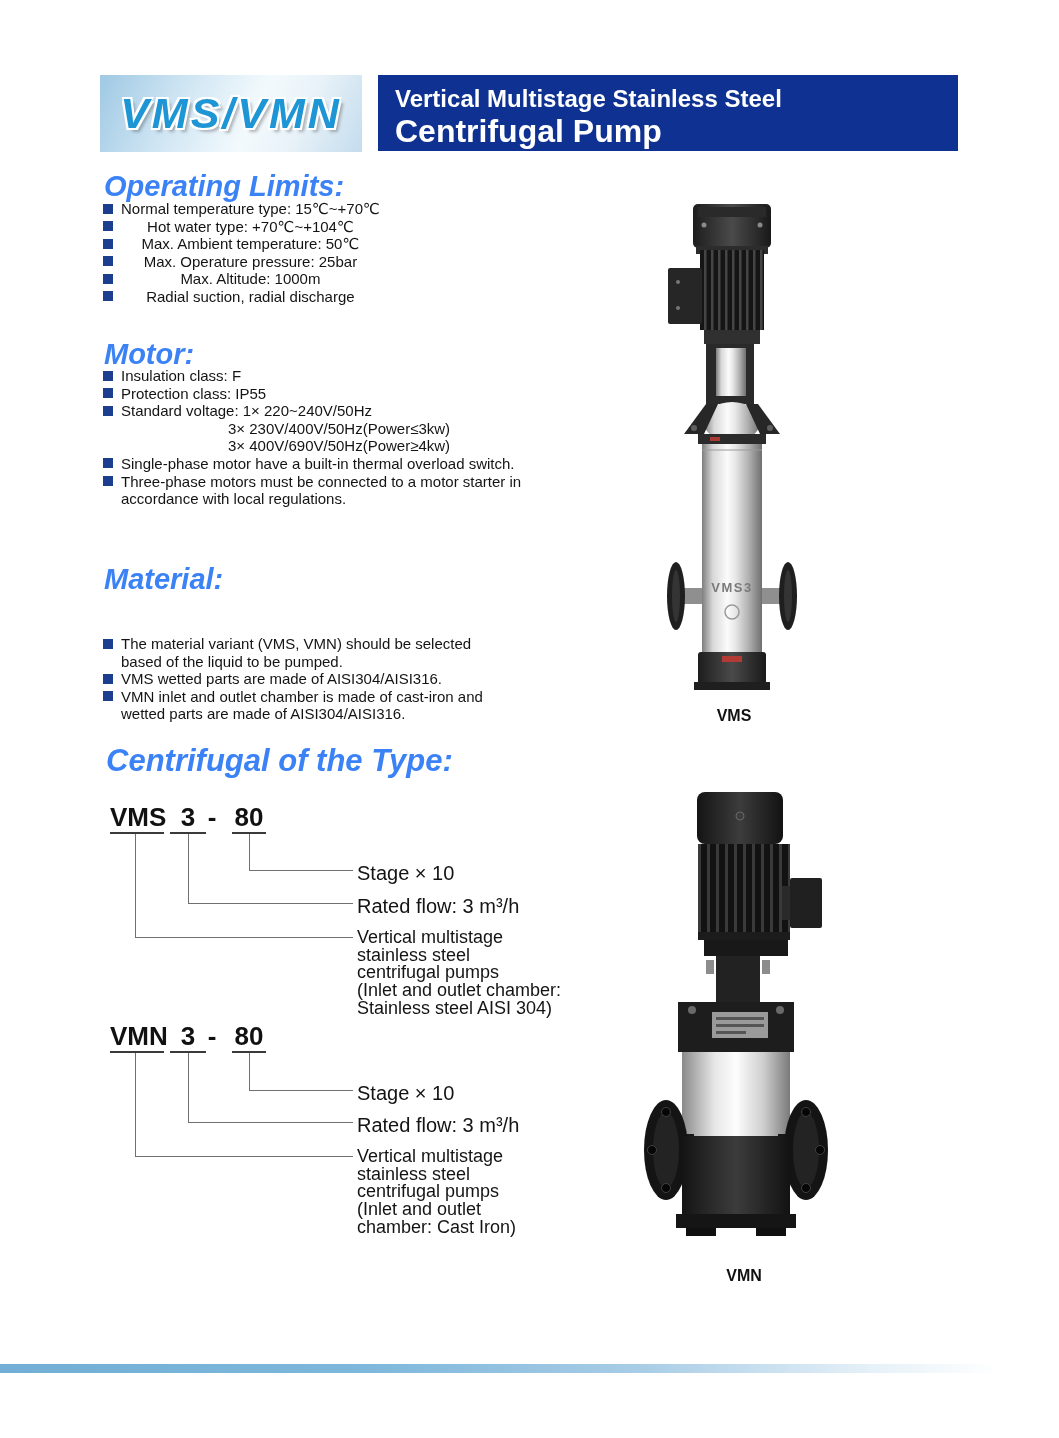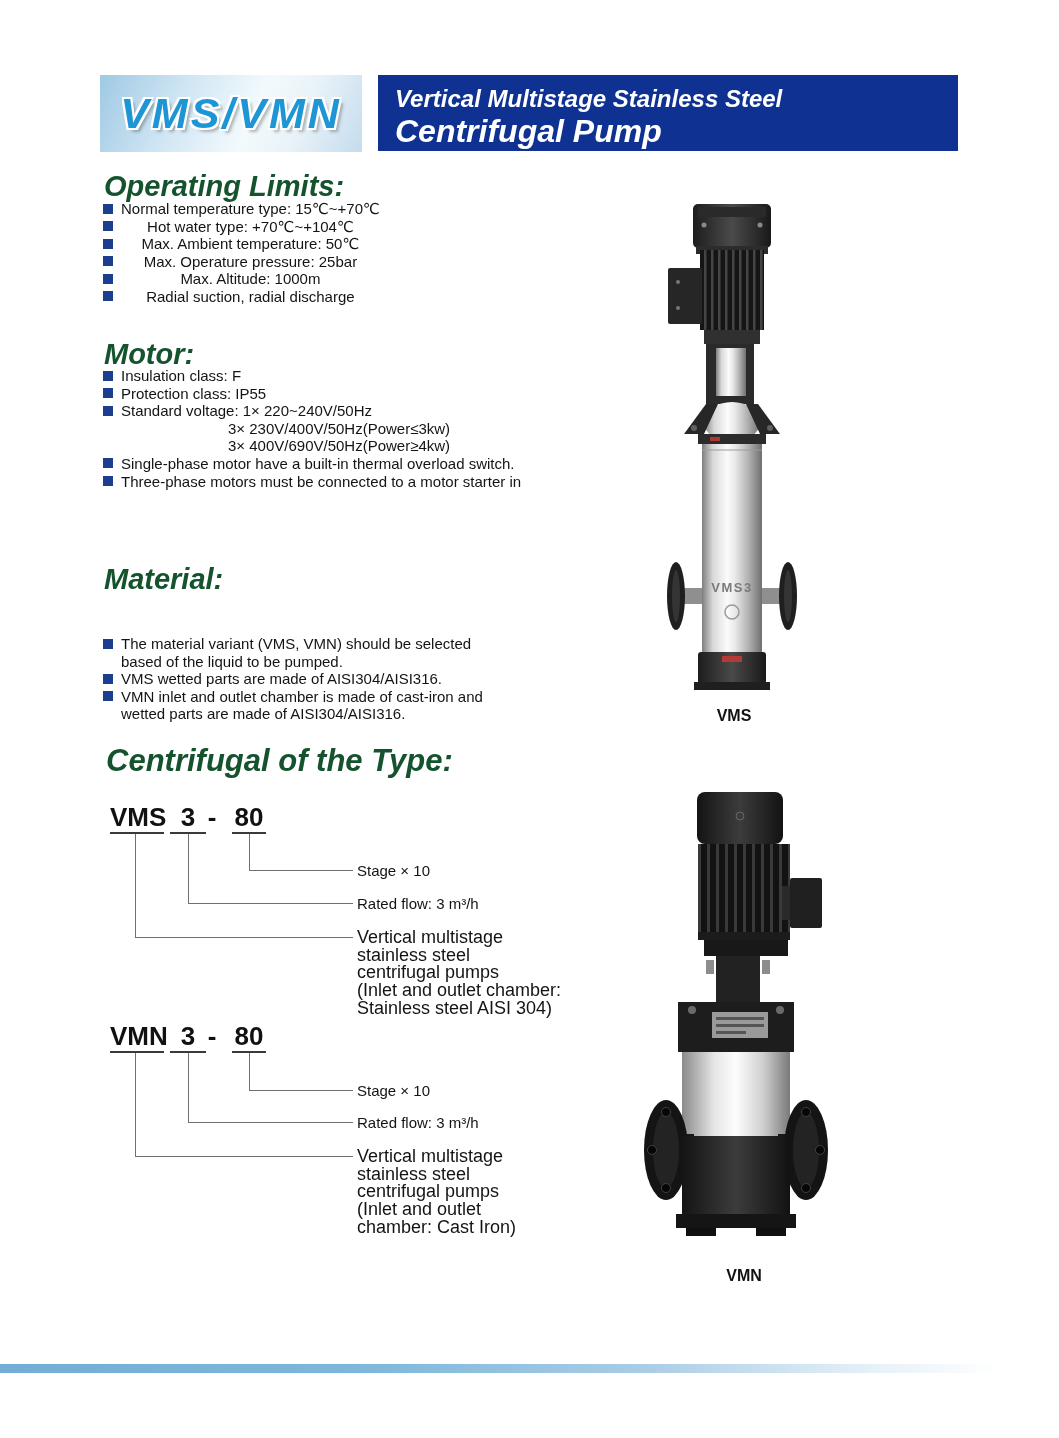--- a/index.html
+++ b/index.html
@@ -7,39 +7,39 @@
         font-family:"Liberation Sans","DejaVu Sans",sans-serif;color:#111;}
   .abs{position:absolute;}
 
   
   .logo-box{position:absolute;left:100px;top:75px;width:262px;height:77px;
     background:linear-gradient(115deg,#9fc9e4 0%,#cfe5f3 30%,#f3fafd 58%,#e8f2f8 75%,#c4dcee 100%);
     display:flex;align-items:center;justify-content:center;}
   .logo-box span{font-size:43px;font-weight:bold;font-style:italic;color:#1e95d4;letter-spacing:3px;
     text-shadow:-2px -2px 0 #fff,2px -2px 0 #fff,-2px 2px 0 #fff,2px 2px 0 #fff,4px 4px 3px rgba(60,60,60,.35);}
   .banner{position:absolute;left:378px;top:75px;width:580px;height:76px;background:#0e3192;
-    color:#fff;font-weight:bold;font-style:italic;}
+    color:#fff;font-weight:bold;}
   .banner .b1{position:absolute;left:17px;top:10px;font-size:24px;white-space:nowrap;}
   .banner .b2{position:absolute;left:17px;top:38px;font-size:32px;white-space:nowrap;}
 
   
-  .sec-title{position:absolute;font-weight:bold;font-style:italic;color:#14532d;font-size:29px;white-space:nowrap;}
+  .sec-title{position:absolute;font-weight:bold;font-style:italic;color:#3b82f6;font-size:29px;white-space:nowrap;}
   .sec-title.big{font-size:31px;}
 
   
   .blist{position:absolute;left:103px;}
   .bl{position:relative;height:17.6px;line-height:17.6px;padding-left:18px;font-size:15px;color:#141414;white-space:nowrap;}
   .bl .sq{position:absolute;left:0;top:3.5px;width:10px;height:10px;background:#1b3e8e;}
   .bl.cv{padding-left:125px;}
 
   
   .tc{position:absolute;font-weight:bold;font-size:26px;color:#111;text-align:center;height:30px;}
   .tc.u{border-bottom:2px solid #3a3a3a;}
   .conn{position:absolute;border-left:1px solid #707070;border-bottom:1px solid #707070;}
-  .dlab{position:absolute;font-size:15px;color:#141414;white-space:nowrap;}
+  .dlab{position:absolute;font-size:20px;color:#141414;white-space:nowrap;}
   .ddesc{position:absolute;font-size:18px;color:#141414;line-height:17.7px;white-space:nowrap;}
 
   .pump-caption{position:absolute;width:60px;text-align:center;font-weight:bold;font-size:16px;color:#111;}
 
   .footbar{position:absolute;left:0;top:1364px;width:1040px;height:9px;
     background:linear-gradient(to right,#72aed5 0%,#7db7db 35%,#a9cde6 62%,#e6f1f8 84%,#ffffff 96%);}
 </style>
 </head>
 <body>
 
@@ -65,20 +65,21 @@
 
   <div class="sec-title" style="left:104px;top:338px;">Motor:</div>
   <div class="blist" style="top:367px;">
     <div class="bl"><span class="sq"></span><span>Insulation class: F</span></div>
     <div class="bl"><span class="sq"></span><span>Protection class: IP55</span></div>
     <div class="bl"><span class="sq"></span><span>Standard voltage: 1× 220~240V/50Hz</span></div>
     <div class="bl cv"><span>3× 230V/400V/50Hz(Power≤3kw)</span></div>
     <div class="bl cv"><span>3× 400V/690V/50Hz(Power≥4kw)</span></div>
     <div class="bl"><span class="sq"></span><span>Single-phase motor have a built-in thermal overload switch.</span></div>
     <div class="bl"><span class="sq"></span><span>Three-phase motors must be connected to a motor starter in</span></div>
+    <div class="bl"><span>accordance with local regulations.</span></div>
   </div>
 
   <div class="sec-title" style="left:104px;top:563px;">Material:</div>
   <div class="blist" style="top:623px;margin-top:12px;">
     <div class="bl"><span class="sq"></span><span>The material variant (VMS, VMN) should be selected</span></div>
     <div class="bl"><span>based of the liquid to be pumped.</span></div>
     <div class="bl"><span class="sq"></span><span>VMS wetted parts are made of AISI304/AISI316.</span></div>
     <div class="bl"><span class="sq"></span><span>VMN inlet and outlet chamber is made of cast-iron and</span></div>
     <div class="bl"><span>wetted parts are made of AISI304/AISI316.</span></div>
   </div>

